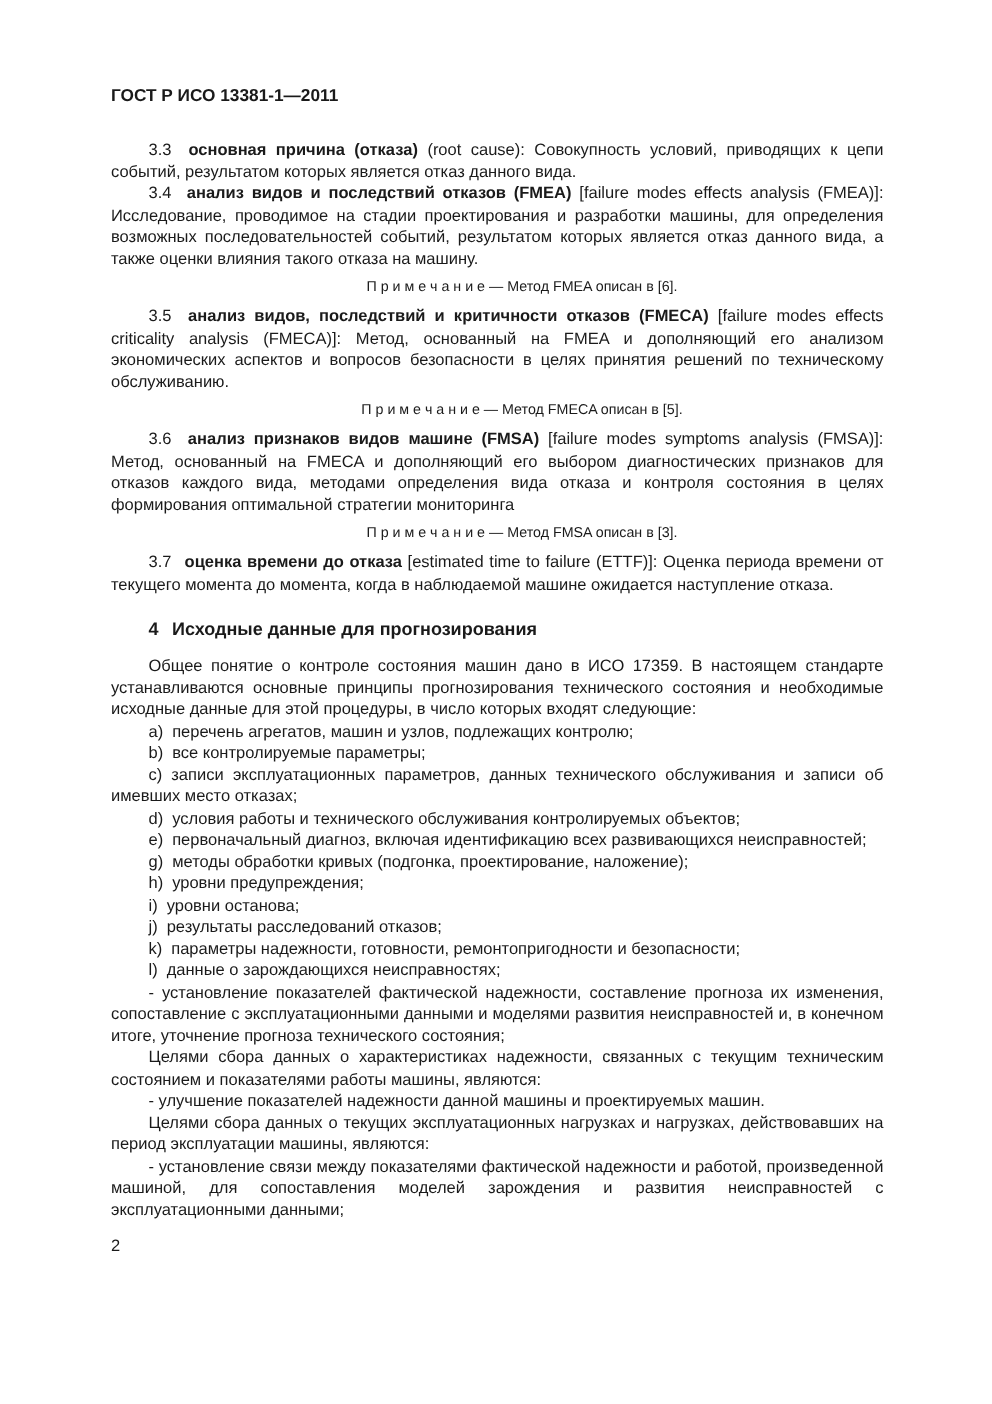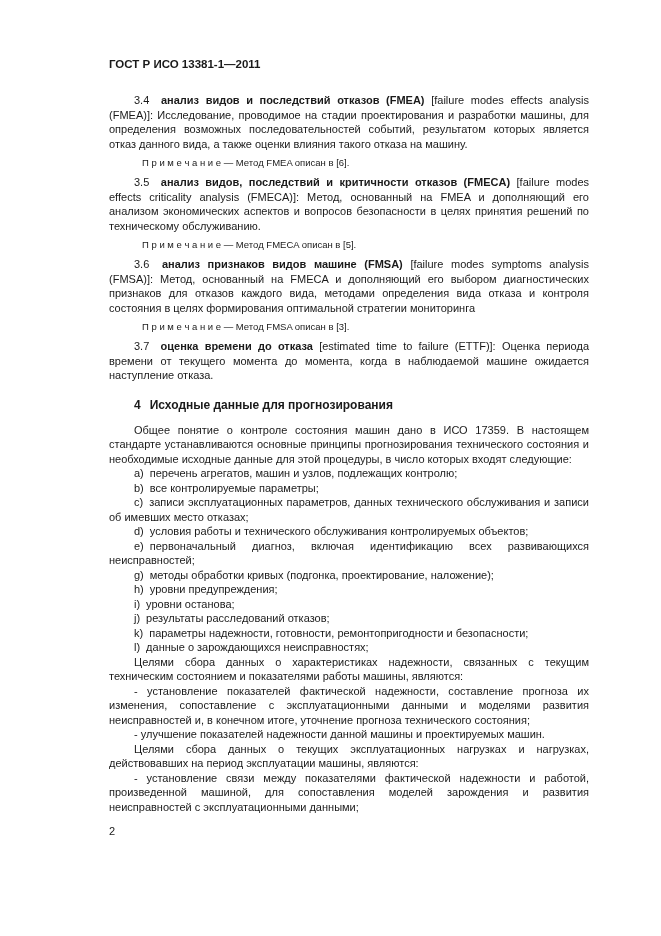--- a/index.html
+++ b/index.html
@@ -8,21 +8,21 @@
     background: #ffffff;
   }
   .page {
     position: relative;
     width: 661px;
     height: 936px;
     box-sizing: border-box;
     background: #ffffff;
     color: #1a1a1a;
     font-family: "Liberation Sans", sans-serif;
-    padding: 58px 72px 0 109px;
+    padding: 58px 72px 0 74px;
     overflow: hidden;
   }
   .doc-header {
     font-size: 11.5px;
     font-weight: bold;
     line-height: 13px;
     margin: 0 0 22px 0;
   }
   .para {
     font-size: 11px;
@@ -30,21 +30,21 @@
     text-align: justify;
     text-indent: 25px;
     margin: 0;
   }
   .t-num { margin-right: 5px; }
   .t-bold { font-weight: bold; }
   .note {
     font-size: 9.5px;
     line-height: 12px;
     text-indent: 33px;
-    text-align: left;
+    text-align: center;
     margin: 6px 0 6px 0;
   }
   .section-heading {
     font-size: 12px;
     font-weight: bold;
     line-height: 18px;
     text-indent: 25px;
     margin: 13px 0 9px 0;
   }
   .sec-num { margin-right: 9px; }
@@ -55,20 +55,26 @@
     margin-top: 11px;
   }
 </style>
 </head>
 <body>
 
 <div class="page">
 
   <p class="doc-header">ГОСТ Р ИСО 13381-1—2011</p>
 
+  <p class="para">
+    <span class="t-num">3.3</span>
+    <span class="t-bold">основная причина (отказа)</span>
+    <span>(root cause):</span>
+    <span>Совокупность условий, приводящих к цепи событий, результатом которых является отказ данного вида.</span>
+  </p>
 
   <p class="para">
     <span class="t-num">3.4</span>
     <span class="t-bold">анализ видов и последствий отказов (FMEA)</span>
     <span>[failure modes effects analysis (FMEA)]:</span>
     <span>Исследование, проводимое на стадии проектирования и разработки машины, для определения возможных последовательностей событий, результатом которых является отказ данного вида, а также оценки влияния такого отказа на машину.</span>
   </p>
   <p class="note">
     <span>П р и м е ч а н и е</span>
     <span>— Метод FMEA описан в [6].</span>
@@ -114,21 +120,21 @@
   <p class="para"><span class="li-label">c)</span><span>записи эксплуатационных параметров, данных технического обслуживания и записи об имевших место отказах;</span></p>
   <p class="para"><span class="li-label">d)</span><span>условия работы и технического обслуживания контролируемых объектов;</span></p>
   <p class="para"><span class="li-label">e)</span><span>первоначальный диагноз, включая идентификацию всех развивающихся неисправностей;</span></p>
   <p class="para"><span class="li-label">g)</span><span>методы обработки кривых (подгонка, проектирование, наложение);</span></p>
   <p class="para"><span class="li-label">h)</span><span>уровни предупреждения;</span></p>
   <p class="para"><span class="li-label">i)</span><span>уровни останова;</span></p>
   <p class="para"><span class="li-label">j)</span><span>результаты расследований отказов;</span></p>
   <p class="para"><span class="li-label">k)</span><span>параметры надежности, готовности, ремонтопригодности и безопасности;</span></p>
   <p class="para"><span class="li-label">l)</span><span>данные о зарождающихся неисправностях;</span></p>
 
+  <p class="para">- установление показателей фактической надежности, составление прогноза их изменения, сопоставление с эксплуатационными данными и моделями развития неисправностей и, в конечном итоге, уточнение прогноза технического состояния;</p>
   <p class="para">Целями сбора данных о характеристиках надежности, связанных с текущим техническим состоянием и показателями работы машины, являются:</p>
-  <p class="para">- установление показателей фактической надежности, составление прогноза их изменения, сопоставление с эксплуатационными данными и моделями развития неисправностей и, в конечном итоге, уточнение прогноза технического состояния;</p>
   <p class="para">- улучшение показателей надежности данной машины и проектируемых машин.</p>
   <p class="para">Целями сбора данных о текущих эксплуатационных нагрузках и нагрузках, действовавших на период эксплуатации машины, являются:</p>
   <p class="para">- установление связи между показателями фактической надежности и работой, произведенной машиной, для сопоставления моделей зарождения и развития неисправностей с эксплуатационными данными;</p>
 
   <p class="page-number">2</p>
 
 </div>
 
 </body></html>

